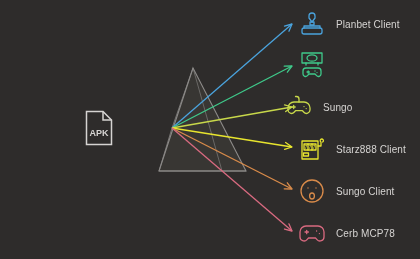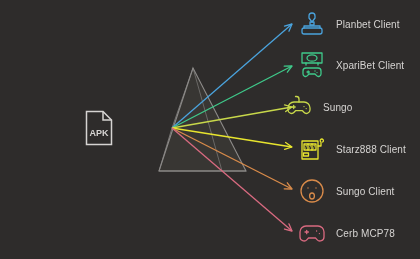--- a/index.html
+++ b/index.html
@@ -107,21 +107,20 @@
         <span class="lbl">Planbet Client</span>
       </div>
       <div class="target" style="left: 297px; top: 48px;">
         <svg class="ico" viewBox="0 0 30 30">
           <path d="M5,3 h20 v10 h-20 z" stroke="#3fc98a" fill="none" stroke-width="1.3" stroke-linecap="round" stroke-linejoin="round"></path>
               <ellipse cx="15" cy="8" rx="5" ry="3.2" stroke="#3fc98a" fill="none" stroke-width="1.3" stroke-linecap="round" stroke-linejoin="round"></ellipse>
               <path d="M9,13 v2 M21,13 v2" stroke="#3fc98a" fill="none" stroke-width="1.3" stroke-linecap="round" stroke-linejoin="round"></path>
               <path d="M9,18 h12 a3,3 0 0 1 3,3 v3 a2.5,2.5 0 0 1 -4.4,1.6 l-1.6,-1.6 h-6 l-1.6,1.6 A2.5,2.5 0 0 1 6,24 v-3 a3,3 0 0 1 3,-3 z" stroke="#3fc98a" fill="none" stroke-width="1.3" stroke-linecap="round" stroke-linejoin="round"></path>
               <path d="M10,22 h2.4 M11.2,20.8 v2.4 M18,21 h0.01 M20,22.6 h0.01" stroke="#3fc98a" fill="none" stroke-width="1.3" stroke-linecap="round" stroke-linejoin="round"></path>
         </svg>
-        <span class="lbl">XpariBet Client</span>
       </div>
       <div class="target" style="left: 284px; top: 90px;">
         <svg class="ico" viewBox="0 0 30 30">
           <path d="M10,10 h10 a6,6 0 0 1 6,6 v2 a3.5,3.5 0 0 1 -6.1,2.3 l-1.4,-1.6 h-7 l-1.4,1.6 A3.5,3.5 0 0 1 4,18 v-2 a6,6 0 0 1 6,-6 z" stroke="#c8d84a" fill="none" stroke-width="1.3" stroke-linecap="round" stroke-linejoin="round"></path>
               <path d="M8.2,15 h3 M9.7,13.5 v3 M20,14.6 h0.01 M22.2,16.6 h0.01" stroke="#c8d84a" fill="none" stroke-width="1.3" stroke-linecap="round" stroke-linejoin="round"></path>
               <path d="M15,10 v-3 a2.5,2.5 0 0 0 -2.5,-2.5 h-1" stroke="#c8d84a" fill="none" stroke-width="1.3" stroke-linecap="round" stroke-linejoin="round"></path>
         </svg>
         <span class="lbl">Sungo</span>
       </div>
       <div class="target" style="left: 297px; top: 132px; text-align: right;">

